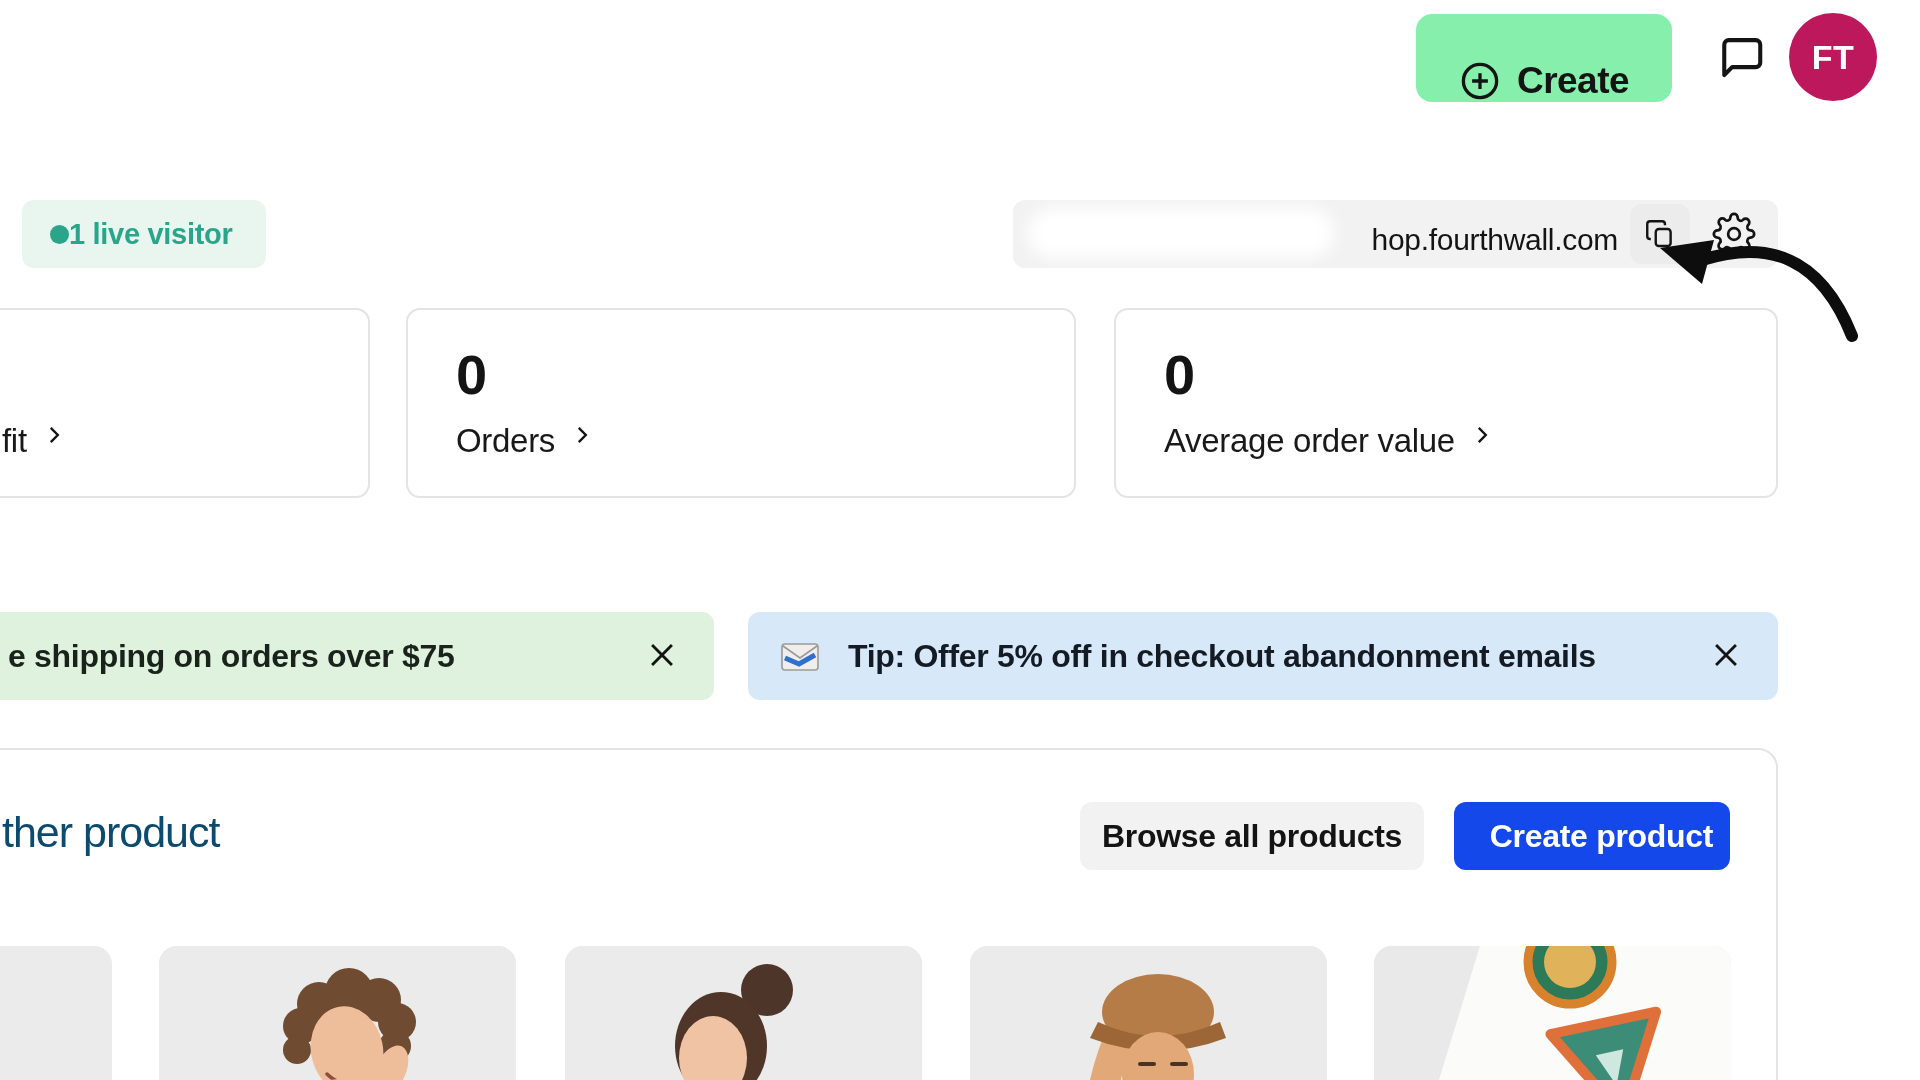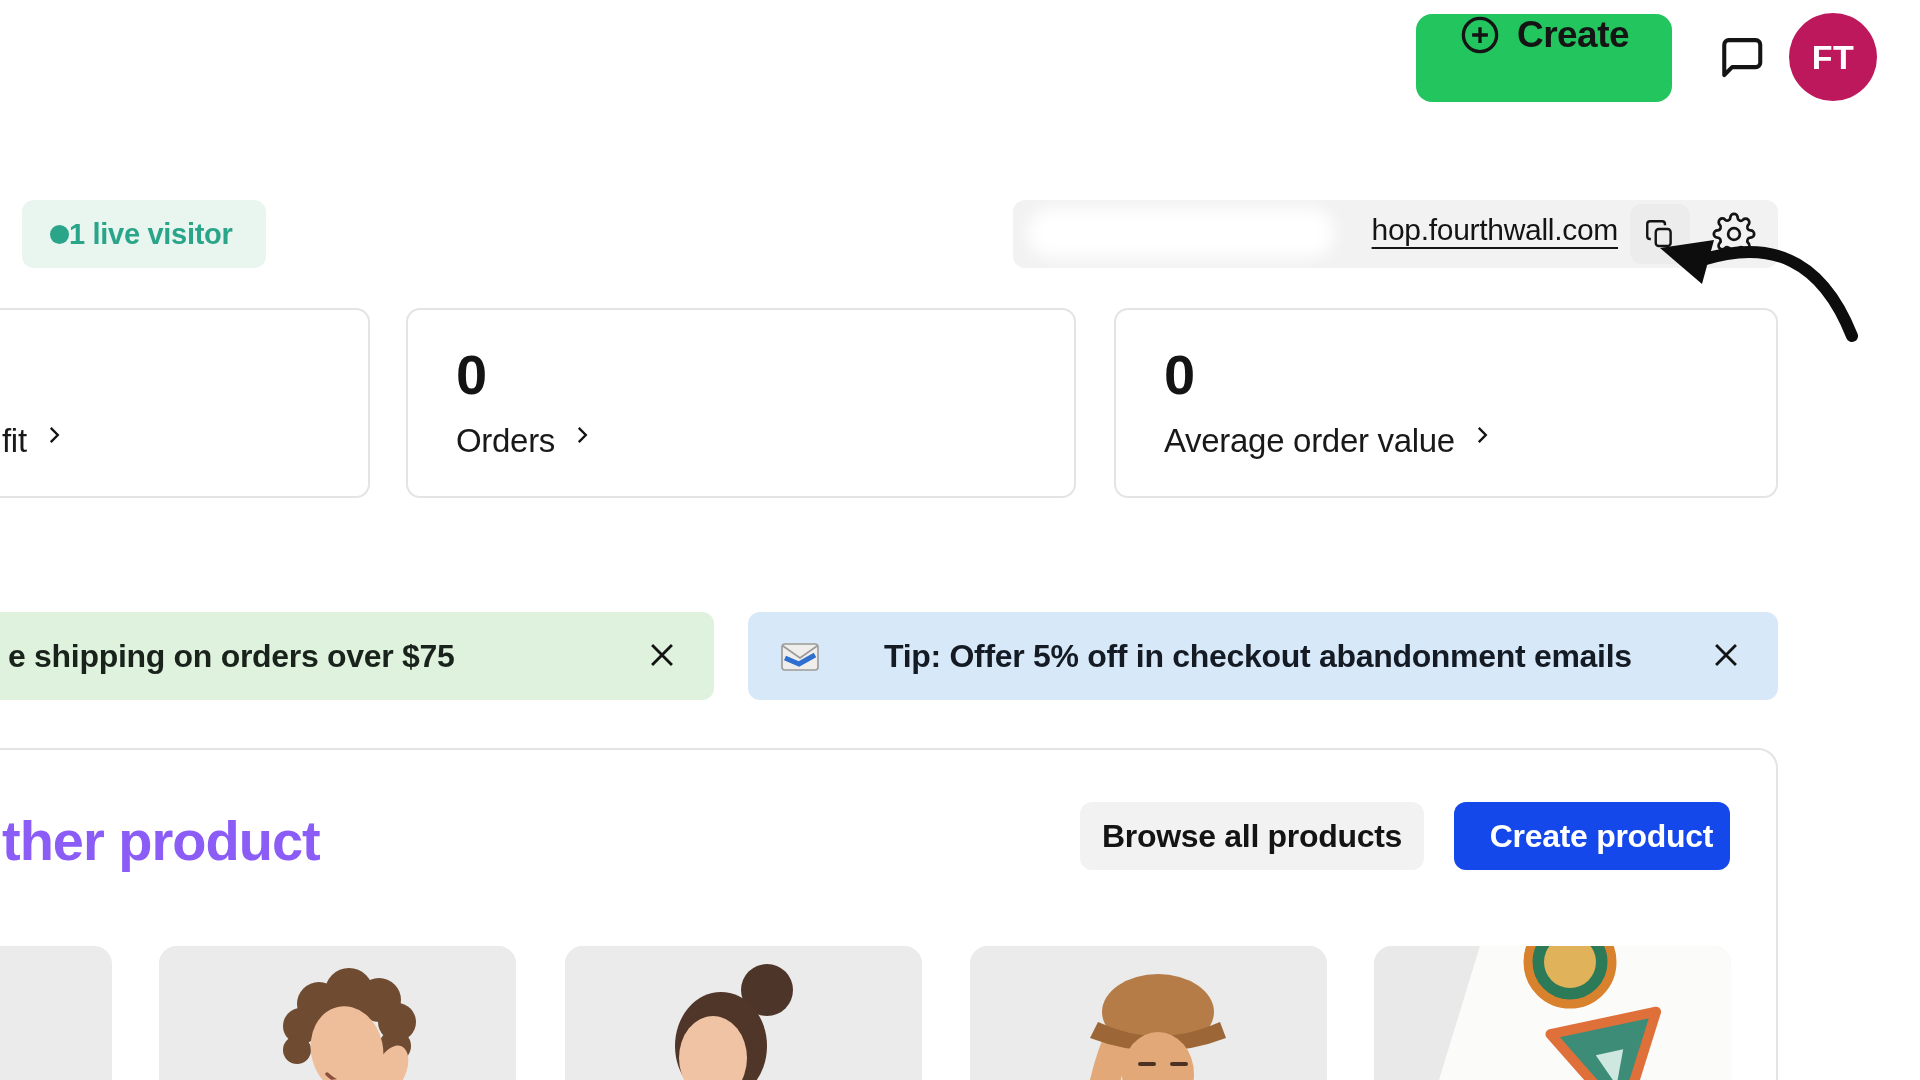--- a/index.html
+++ b/index.html
@@ -2,41 +2,41 @@
 <html><head>
 <meta charset="utf-8">
 <style>
   * { margin:0; padding:0; box-sizing:border-box; }
   html,body { width:1920px; height:1080px; overflow:hidden; background:#fff;
     font-family:"Liberation Sans","DejaVu Sans",sans-serif; color:#191919; }
   #app { position:relative; width:1920px; height:1080px; background:#fff; overflow:hidden; }
 
   
   .create-btn { position:absolute; left:1416px; top:14px; width:256px; height:88px;
-    background:#22c55e; border:none; border-radius:16px; display:flex; align-items:flex-start;
+    background:#86efac; border:none; border-radius:16px; display:flex; align-items:flex-end;
     justify-content:center; gap:16px; cursor:pointer; }
   .create-btn span { font-size:37px; font-weight:700; letter-spacing:-0.5px; color:#141414; }
   .chat-btn { position:absolute; left:1712px; top:30px; width:56px; height:56px;
     background:transparent; border:none; cursor:pointer; }
   .avatar { position:absolute; left:1789px; top:13px; width:88px; height:88px; border-radius:50%;
     background:#be185d; display:flex; align-items:center; justify-content:center;
     color:#fff; font-size:34px; font-weight:700; letter-spacing:0.5px; cursor:pointer; }
 
   
   .live-badge { position:absolute; left:22px; top:200px; height:68px; padding:0 34px 0 28px;
     background:#e9f6f0; border-radius:12px; display:flex; align-items:center; }
   .live-dot { width:19px; height:19px; border-radius:50%; background:#2ba58a; }
   .live-badge span { color:#2ba58a; font-size:29px; font-weight:600; letter-spacing:-0.3px; }
 
   .url-bar { position:absolute; left:1013px; top:200px; width:765px; height:68px;
     background:#f2f2f2; border-radius:12px; }
   .url-blur { position:absolute; left:14px; top:8px; width:308px; height:50px;
     background:rgba(255,255,255,0.96); border-radius:26px; filter:blur(8px); }
-  .url-link { position:absolute; right:160px; top:13px; font-size:30px; color:#141414;
-    text-decoration:underline; text-underline-offset:7px; text-decoration-thickness:2px;
+  .url-link { position:absolute; right:160px; top:23px; font-size:30px; color:#141414;
+    text-underline-offset:7px; text-decoration-thickness:2px;
     letter-spacing:-0.3px; cursor:pointer; white-space:nowrap; }
   .copy-btn { position:absolute; right:88px; top:4px; width:60px; height:60px;
     background:#ececec; border:none; border-radius:12px; display:flex; align-items:center;
     justify-content:center; cursor:pointer; }
   .gear-btn { position:absolute; right:22px; top:12px; width:44px; height:44px;
     background:transparent; border:none; cursor:pointer; }
 
   .copy-tooltip { position:absolute; left:1588px; top:284px; width:190px; height:64px;
     background:#201e1b; border-radius:10px; display:flex; align-items:center; justify-content:center;
     z-index:30; box-shadow:0 4px 10px rgba(0,0,0,0.15); }
@@ -54,30 +54,30 @@
   .card-1 .stat-label { left:250px; }
   .card-2 { left:406px; width:670px; }
   .card-3 { left:1114px; width:664px; }
 
   
   .banner { position:absolute; top:612px; height:88px; border-radius:12px;
     display:flex; align-items:center; }
   .banner-text { font-size:32px; font-weight:600; letter-spacing:-0.3px; color:#19231c; white-space:nowrap; }
   .banner-green { left:-120px; width:834px; background:#dff2de; padding-left:128px; }
   .banner-blue  { left:748px; width:1030px; background:#d7e8f8; padding-left:30px; }
-  .banner-blue .banner-text { color:#141b24;margin-left:36px; }
+  .banner-blue .banner-text { color:#141b24; }
   .banner-close { position:absolute; right:32px; top:50%; transform:translateY(-50%);
     width:40px; height:40px; background:transparent; border:none; cursor:pointer; }
   .envelope { margin-right:26px; flex:0 0 auto; }
 
   
   .products-card { position:absolute; left:-124px; top:748px; width:1902px; height:540px;
     background:#fff; border:2px solid #e4e4e4; border-radius:20px; }
-  .products-heading { position:absolute; left:124px; top:58px; font-size:56px; font-weight:700;
-    letter-spacing:-1px; color:#8b5cf6; white-space:nowrap; }
+  .products-heading { position:absolute; left:124px; top:58px; font-size:43px; font-weight:400;
+    letter-spacing:-1px; color:#0c4a6e; white-space:nowrap; }
   .browse-btn { position:absolute; left:1202px; top:52px; width:344px; height:68px;
     background:#f2f2f2; border:none; border-radius:12px; font-size:32px; font-weight:700;
     letter-spacing:-0.3px; color:#141414; cursor:pointer;
     font-family:"Liberation Sans","DejaVu Sans",sans-serif; }
   .create-product-btn { position:absolute; left:1576px; top:52px; width:276px; height:68px;
     background:#1448ea; border:none; border-radius:12px; font-size:32px; font-weight:600;
     letter-spacing:-0.3px; color:#ffffff; cursor:pointer;
     font-family:"Liberation Sans","DejaVu Sans",sans-serif;padding-left:19px; }
   .tiles { position:absolute; left:0; top:196px; width:1902px; height:344px; }
   .tile { position:absolute; top:0; width:357px; height:344px; border-radius:18px;

